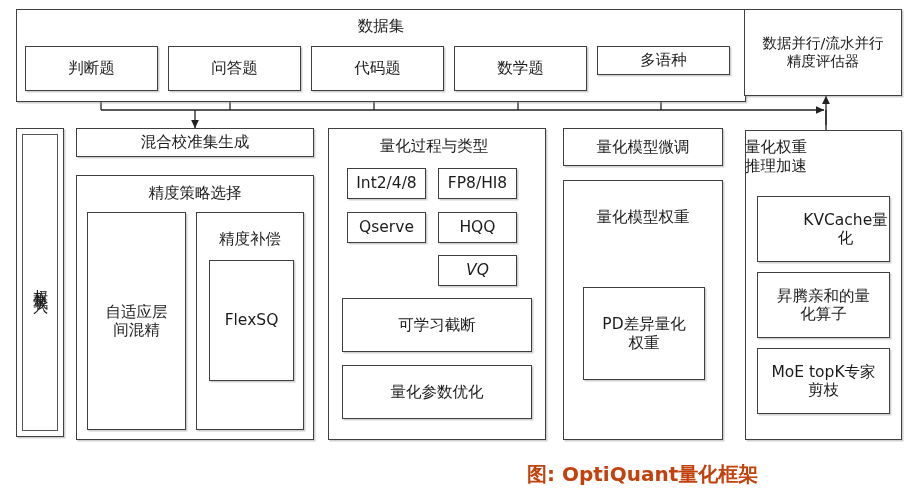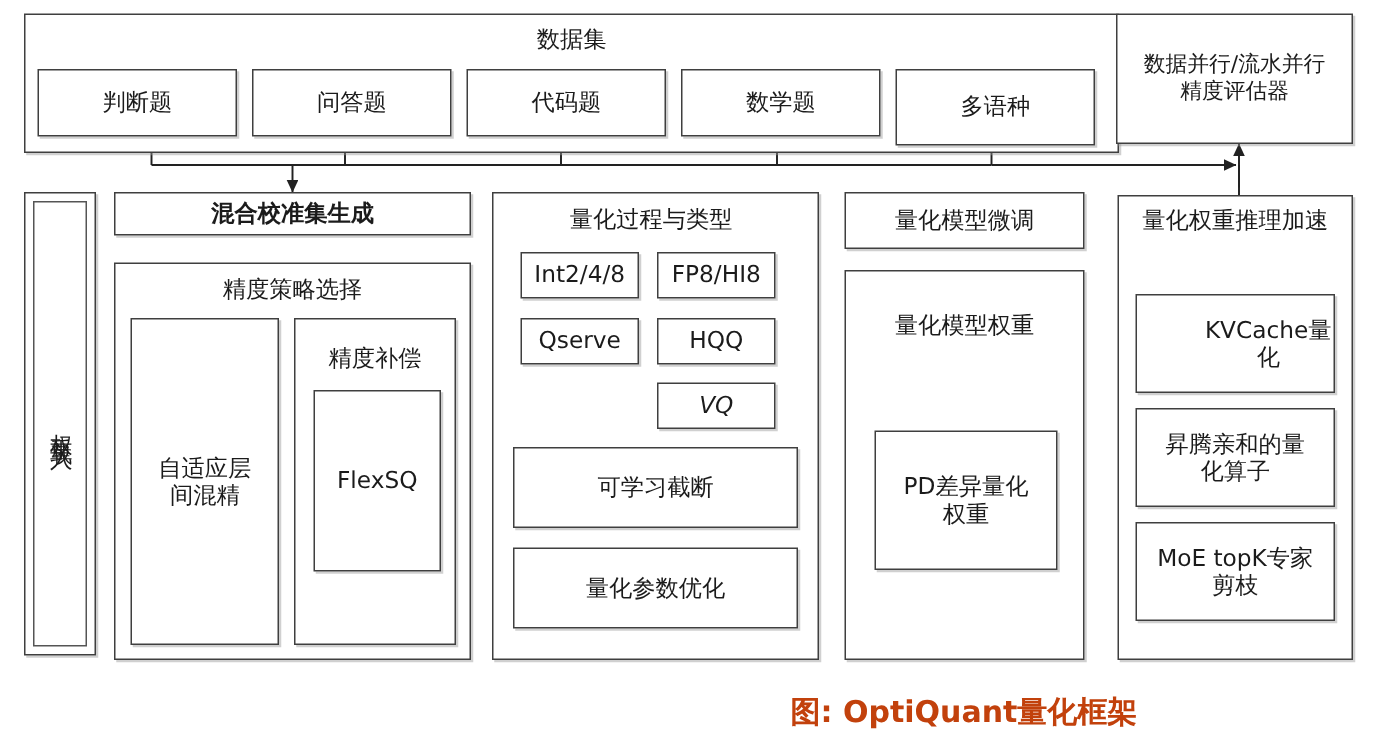--- a/index.html
+++ b/index.html
@@ -95,32 +95,32 @@
   </svg>
 
   <div class="bx" style="left:16px; top:9px; width:730px; height:93px; align-items:flex-start; justify-content:center;">
   </div>
   <div class="hdr t15" style="left:16px; top:17px; width:730px;">数据集</div>
 
   <div class="bx t15" style="left:25px; top:46px; width:133px; height:45px;">判断题</div>
   <div class="bx t15" style="left:168px; top:46px; width:133px; height:45px;">问答题</div>
   <div class="bx t15" style="left:311px; top:46px; width:133px; height:45px;">代码题</div>
   <div class="bx t15" style="left:454px; top:46px; width:133px; height:45px;">数学题</div>
-  <div class="bx t15" style="left:597px; top:46px; width:133px; height:51px;">多语种</div>
+  <div class="bx t15" style="left:597px; top:46px; width:133px; height:29px;">多语种</div>
 
   <div class="bx" style="left:744px; top:9px; width:158px; height:87px; flex-direction:column;">
     <span class="t14">数据并行/流水并行</span>
     <span class="t14">精度评估器</span>
   </div>
 
   <div class="bx" style="left:16px; top:128px; width:48px; height:309px;">
     <div class="bx vert" style="left:5px; top:5px; width:36px; height:297px; box-shadow:none; border:1.1px solid #555;">权重载入</div>
   </div>
 
-  <div class="bx t15" style="left:76px; top:128px; width:238px; height:29px;font-weight:bold;">混合校准集生成</div>
+  <div class="bx t15" style="left:76px; top:128px; width:238px; height:29px;">混合校准集生成</div>
 
   <div class="bx" style="left:76px; top:175px; width:238px; height:265px; align-items:flex-start;">
   </div>
   <div class="hdr t15" style="left:76px; top:184px; width:238px;">精度策略选择</div>
 
   <div class="bx" style="left:87px; top:212px; width:99px; height:218px; flex-direction:column;">
     <span class="t15">自适应层</span>
     <span class="t15">间混精</span>
   </div>
 
@@ -148,21 +148,21 @@
   </div>
   <div class="hdr t15" style="left:563px; top:208px; width:160px;">量化模型权重</div>
 
   <div class="bx" style="left:583px; top:287px; width:122px; height:93px; flex-direction:column;">
     <span class="t15">PD差异量化</span>
     <span class="t15">权重</span>
   </div>
 
   <div class="bx" style="left:745px; top:130px; width:157px; height:310px; align-items:flex-start;">
   </div>
-  <div class="hdr t15" style="left:745px; top:138px; width:157px; flex-direction:row;">
+  <div class="hdr t15" style="left:745px; top:138px; width:157px; flex-direction:column;">
     <span>量化权重</span>
     <span>推理加速</span>
   </div>
 
   <div class="bx" style="left:757px; top:196px; width:133px; height:66px; flex-direction:column;padding-left:44px;">
     <span class="t15">KVCache量化</span>
   </div>
   <div class="bx" style="left:757px; top:272px; width:133px; height:66px; flex-direction:column;">
     <span class="t15">昇腾亲和的量</span>
     <span class="t15">化算子</span>

